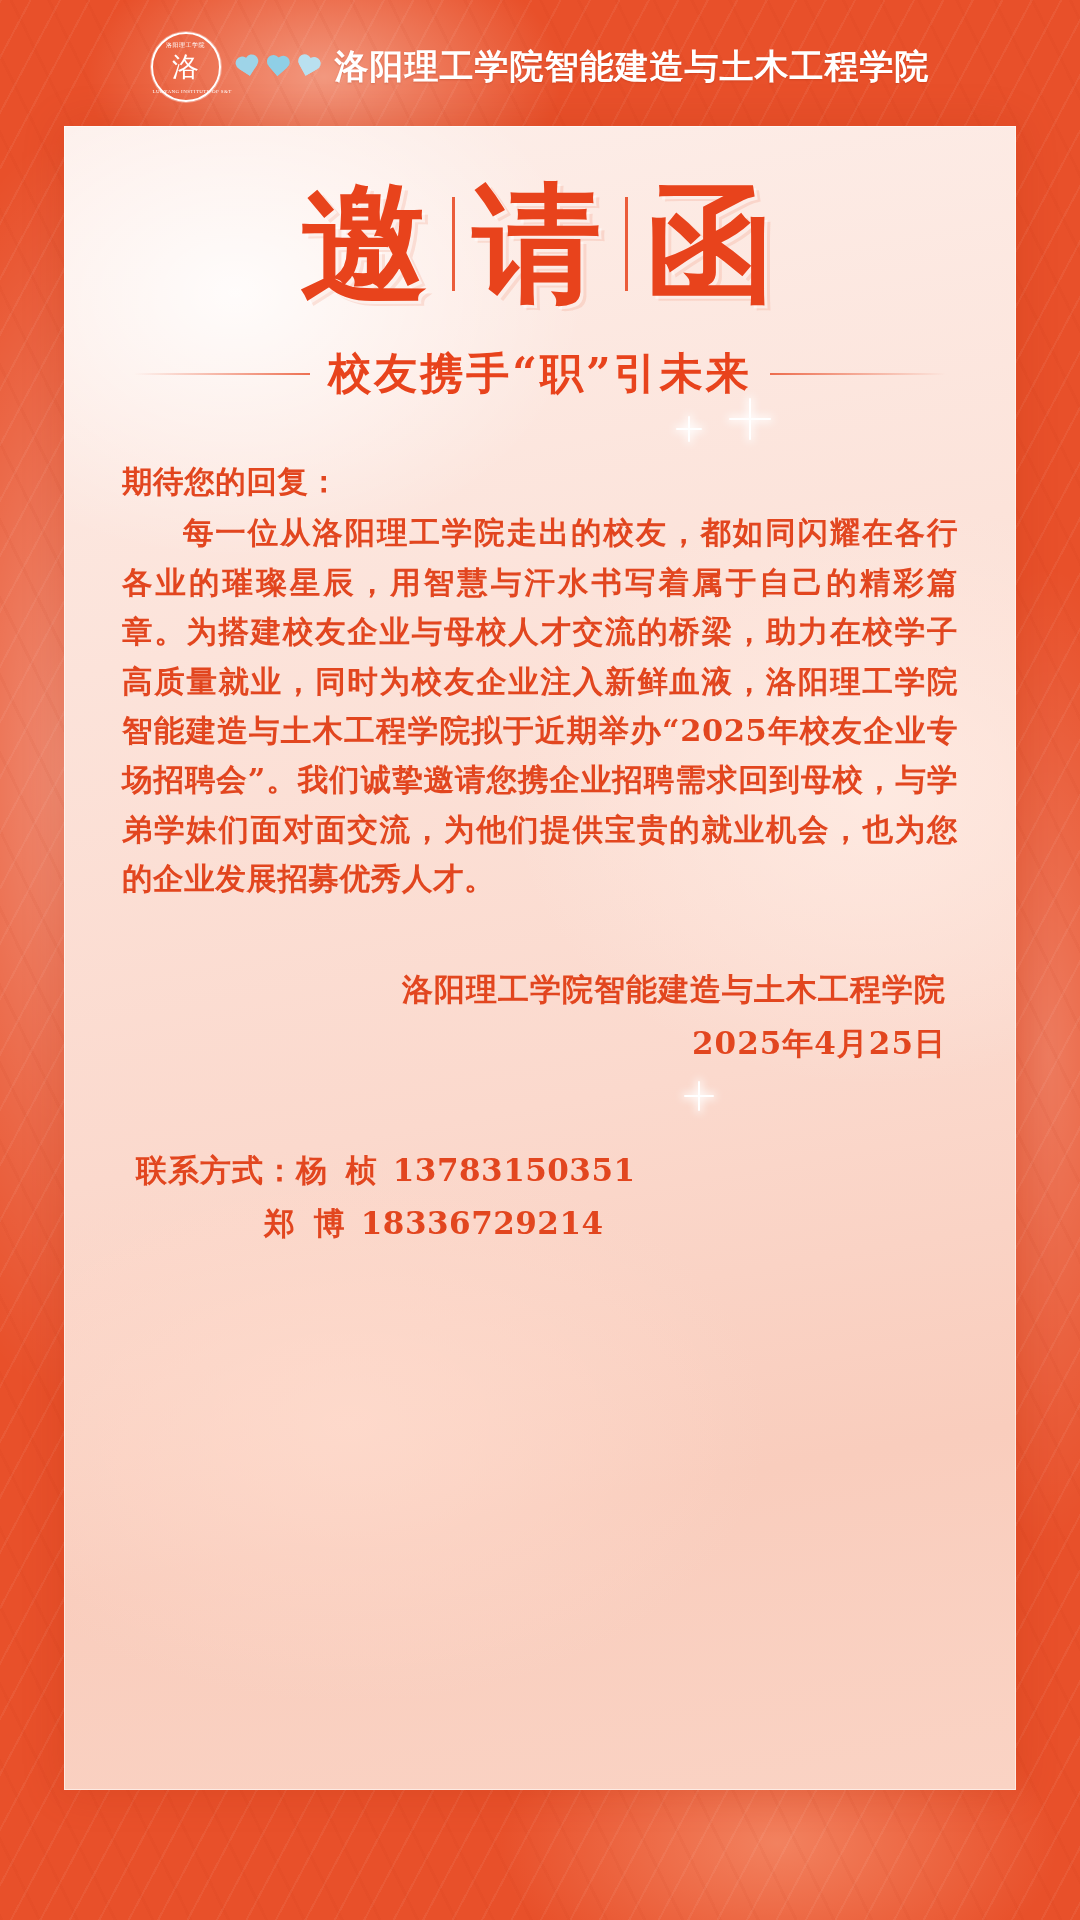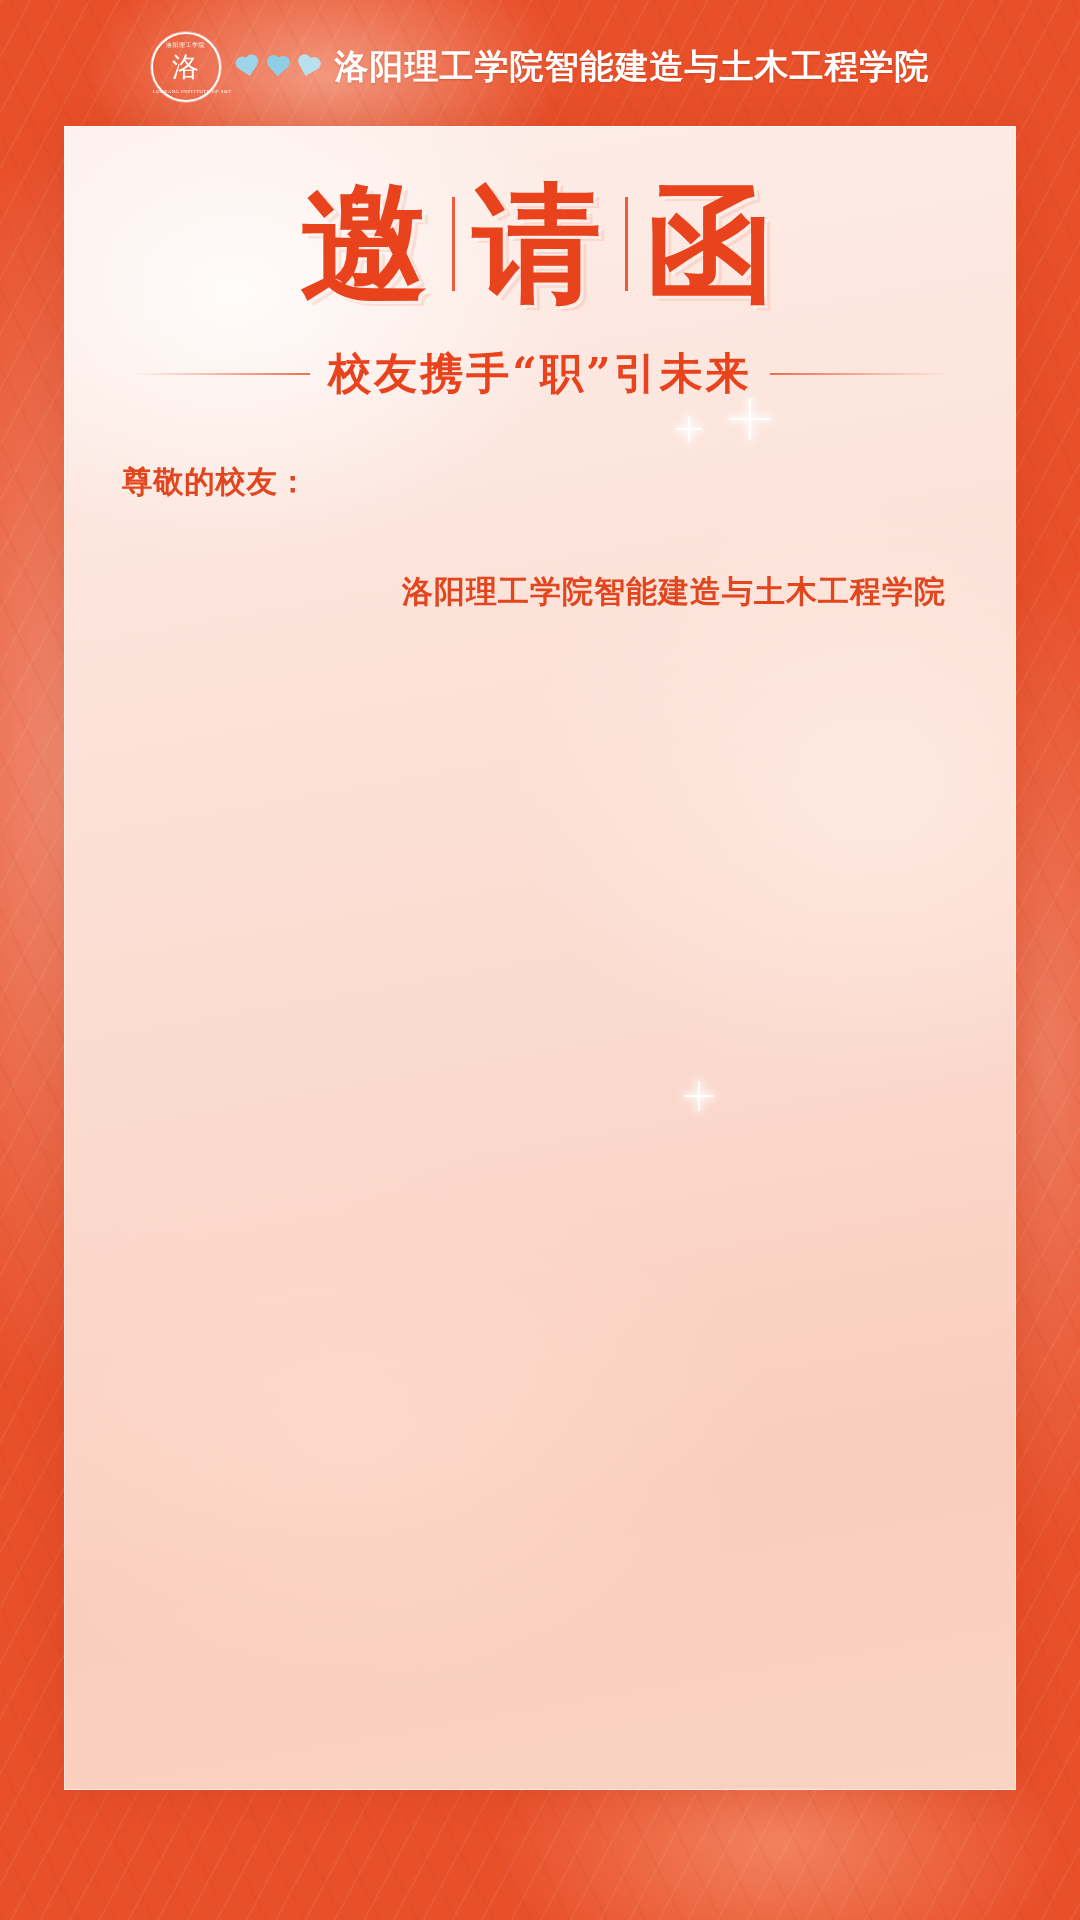--- a/index.html
+++ b/index.html
@@ -305,22 +305,32 @@
         <span class="ch">函</span>
       </div>
       <div class="subtitle-row">
         <span class="sub-rule"></span>
         <span class="subtitle">校友携手“职”引未来</span>
         <span class="sub-rule right"></span>
       </div>
     </div>
 
     <div class="body-text">
-      <p>尊敬的校友：</p>
+      <p>期待您的回复：</p>
+      <p class="indent">每一位从洛阳理工学院走出的校友，都如同闪耀在各行各业的璀璨星辰，用智慧与汗水书写着属于自己的精彩篇章。为搭建校友企业与母校人才交流的桥梁，助力在校学子高质量就业，同时为校友企业注入新鲜血液，洛阳理工学院智能建造与土木工程学院拟于近期举办“2025年校友企业专场招聘会”。我们诚挚邀请您携企业招聘需求回到母校，与学弟学妹们面对面交流，为他们提供宝贵的就业机会，也为您的企业发展招募优秀人才。</p>
     </div>
 
     <div class="signature">
       <div>洛阳理工学院智能建造与土木工程学院</div>
-    </div>
-
+      <div>2025年4月25日</div>
+    </div>
+
+    <div class="contacts">
+      <div class="row1">
+        <span>联系方式：</span><span class="name">杨 桢</span><span class="num">13783150351</span>
+      </div>
+      <div class="row2">
+        <span class="name">郑 博</span><span class="num">18336729214</span>
+      </div>
+    </div>
 
   </div>
 </div>
 
 </body></html>

